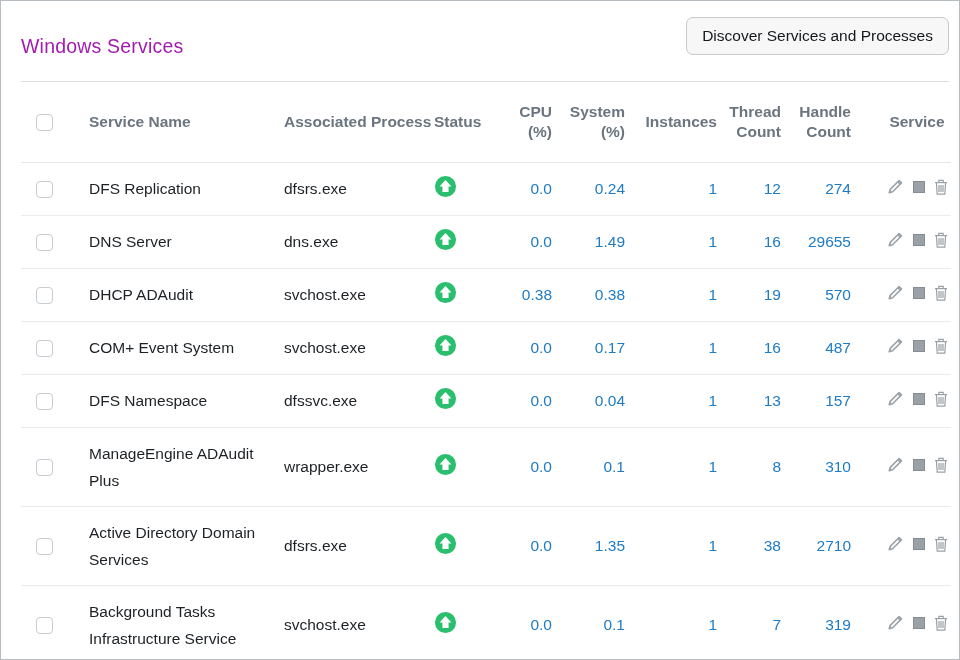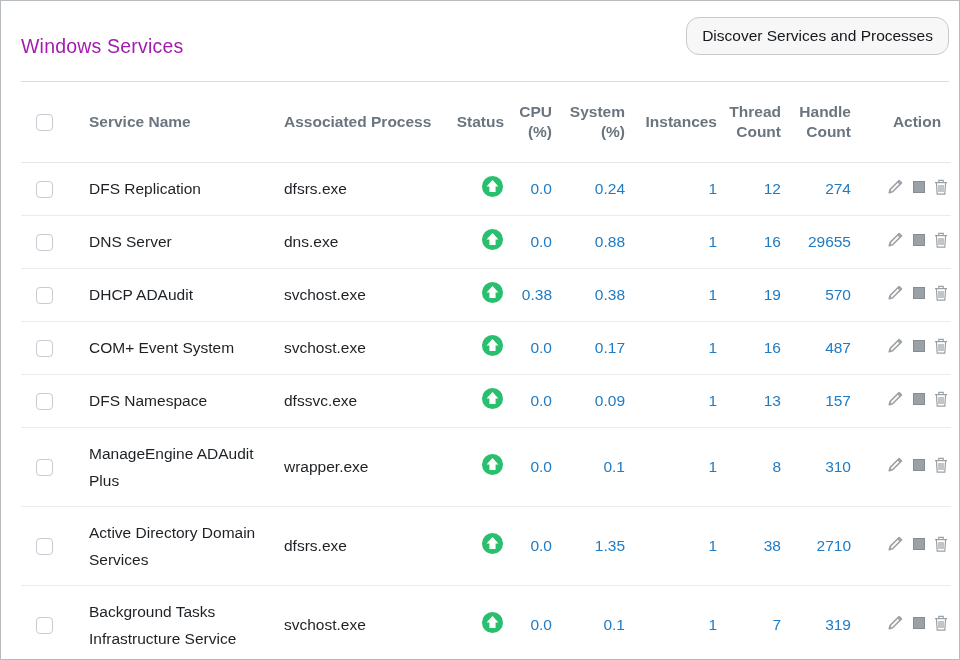--- a/index.html
+++ b/index.html
@@ -21,21 +21,21 @@
     margin: 0 10px 0 20px;
     height: 81px;
     border-bottom: 1px solid #dcdcdc;
     position: relative;
   }
   .discover-btn {
     position: absolute; top: 16px; right: 0;
     height: 38px; padding: 0 15px;
     background: #f7f7f7;
     border: 1px solid #c9c9c9;
-    border-radius: 13px;
+    border-radius: 7px;
     font-family: inherit;
     font-size: 15.5px;
     color: #15181c;
     cursor: pointer;
   }
   .page-title {
     position: absolute; left: 0; bottom: 23px;
     font-size: 19.5px; font-weight: 400;
     color: #a21caf;
     letter-spacing: .2px;
@@ -61,21 +61,21 @@
   tbody td {
     border-bottom: 1px solid #ebebeb;
     font-size: 15.5px;
     color: #1d2125;
     vertical-align: middle;
     padding: 12px 0;
   }
   .col-check  { text-align: left; padding-left: 15px; }
   .col-name   { text-align: left; padding-left: 20px; line-height: 27px; }
   .col-proc   { text-align: left; padding-left: 20px; }
-  .col-status { text-align: right; }
+  .col-status { text-align: left; }
   .col-num    { text-align: right; padding-right: 2px; }
   th.col-num  { padding-right: 2px; }
   .col-action { text-align: center; padding-left: 30px; }
   th.col-action { text-align: center; padding-left: 30px; }
   .metric { color: var(--accent-blue, #1e7bc4); }
   
   .checkbox {
     appearance: none; -webkit-appearance: none;
     width: 17px; height: 17px;
     border: 1px solid #c6ccd2;
@@ -125,21 +125,21 @@
           <input type="checkbox" class="checkbox" style="">
         </th>
         <th class="col-name">Service Name</th>
         <th class="col-proc">Associated Process</th>
         <th class="col-status">Status</th>
         <th class="col-num">CPU (%)</th>
         <th class="col-num">System (%)</th>
         <th class="col-num">Instances</th>
         <th class="col-num">Thread Count</th>
         <th class="col-num">Handle Count</th>
-        <th class="col-action">Action</th>
+        <th class="col-action">Service</th>
       </tr>
     </thead>
     <tbody id="table-body">
     <tr>
       <td class="col-check">
         <input type="checkbox" class="checkbox" style="">
       </td>
       <td class="col-name">DFS Replication</td>
       <td class="col-proc">dfsrs.exe</td>
       <td class="col-status">
@@ -190,21 +190,21 @@
       <td class="col-proc">dns.exe</td>
       <td class="col-status">
         <span class="status-icon">
           <svg width="23" height="23" viewBox="0 0 24 24">
             <circle cx="12" cy="12" r="11" fill="currentColor"></circle>
             <path d="M12 5.2 L18.2 12 H15.2 V17.8 H8.8 V12 H5.8 Z" fill="#ffffff"></path>
           </svg>
         </span>
       </td>
       <td class="col-num metric">0.0</td>
-      <td class="col-num metric">0.88</td>
+      <td class="col-num metric">1.49</td>
       <td class="col-num metric">1</td>
       <td class="col-num metric">16</td>
       <td class="col-num metric">29655</td>
       <td class="col-action">
         <span class="action-group">
           <span class="icon-btn">
             <svg width="17" height="17" viewBox="0 0 17 17">
               <path d="M2.2 14.8 L3.2 11.4 L12.1 2.5 L14.5 4.9 L5.6 13.8 Z M10.9 3.7 l2.4 2.4" fill="none" stroke="#99a0a6" stroke-width="1.5" stroke-linejoin="round"></path>
               <path d="M2.2 14.8 L3.2 11.4 L4.4 12.6 Z" fill="#99a0a6"></path>
             </svg>
@@ -328,21 +328,21 @@
       <td class="col-proc">dfssvc.exe</td>
       <td class="col-status">
         <span class="status-icon">
           <svg width="23" height="23" viewBox="0 0 24 24">
             <circle cx="12" cy="12" r="11" fill="currentColor"></circle>
             <path d="M12 5.2 L18.2 12 H15.2 V17.8 H8.8 V12 H5.8 Z" fill="#ffffff"></path>
           </svg>
         </span>
       </td>
       <td class="col-num metric">0.0</td>
-      <td class="col-num metric">0.09</td>
+      <td class="col-num metric">0.04</td>
       <td class="col-num metric">1</td>
       <td class="col-num metric">13</td>
       <td class="col-num metric">157</td>
       <td class="col-action">
         <span class="action-group">
           <span class="icon-btn">
             <svg width="17" height="17" viewBox="0 0 17 17">
               <path d="M2.2 14.8 L3.2 11.4 L12.1 2.5 L14.5 4.9 L5.6 13.8 Z M10.9 3.7 l2.4 2.4" fill="none" stroke="#99a0a6" stroke-width="1.5" stroke-linejoin="round"></path>
               <path d="M2.2 14.8 L3.2 11.4 L4.4 12.6 Z" fill="#99a0a6"></path>
             </svg>

